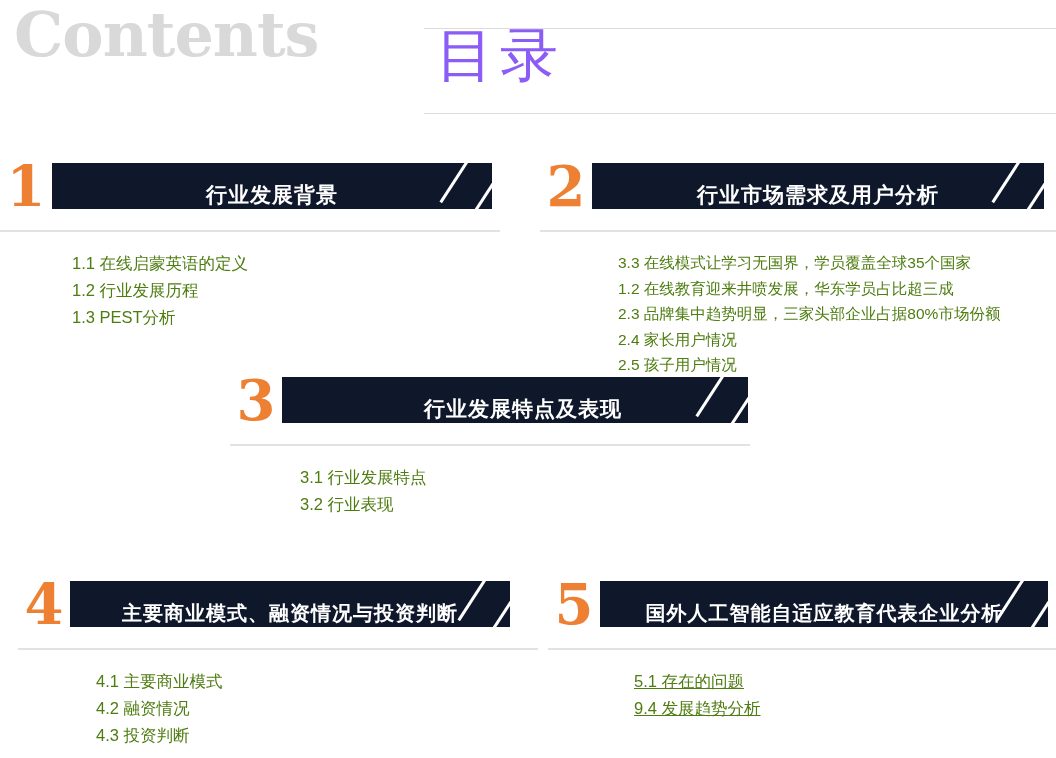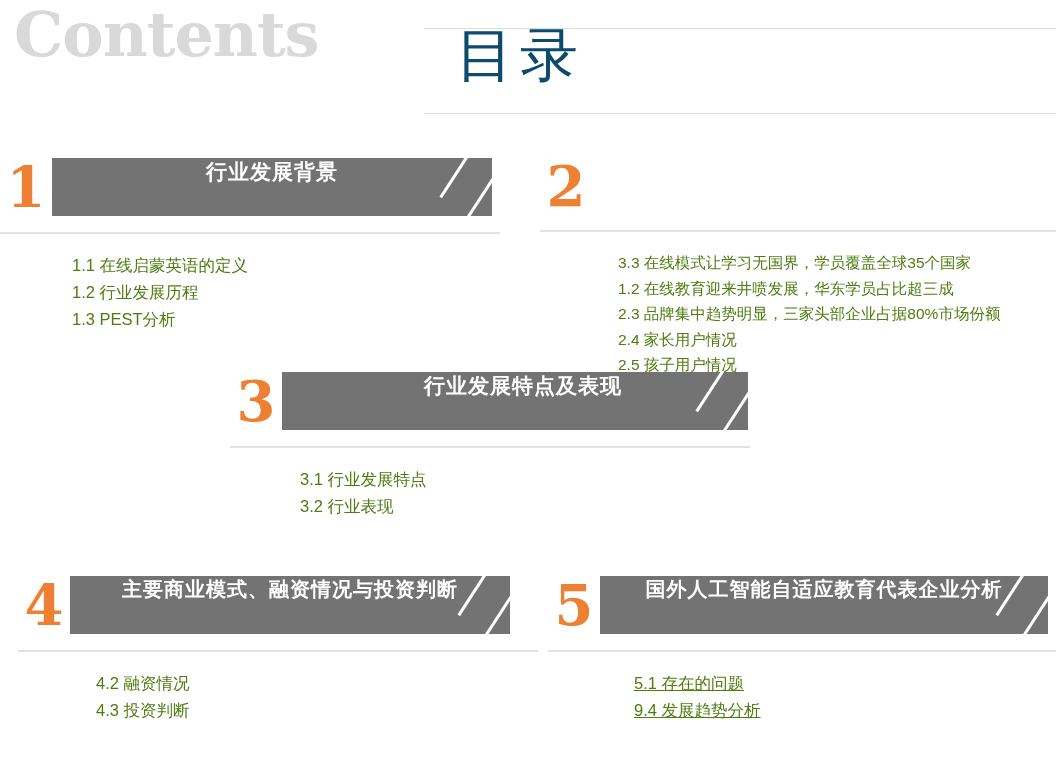--- a/index.html
+++ b/index.html
@@ -27,25 +27,25 @@
     top: 4px;
     font-family: "DejaVu Serif", serif;
     font-weight: bold;
     font-size: 62px;
     letter-spacing: -1px;
     color: #d9d9d9;
     line-height: 1;
   }
   .header-cn {
     position: absolute;
-    left: 456px;
+    left: 436px;
     top: 26px;
     font-family: "DejaVu Serif", serif;
     font-size: 58px;
-    color: #0c4a6e;
+    color: #8b5cf6;
     letter-spacing: 6px;
     line-height: 1;
   }
   .header-rule-top {
     position: absolute;
     left: 424px;
     right: 0;
     top: 28px;
     height: 1px;
     background: #dcdcdc;
@@ -70,24 +70,24 @@
     font-weight: bold;
     font-size: 56px;
     color: #ee8033;
     line-height: 1;
     width: 52px;
     text-align: center;
     flex: none;
   }
   .bar {
     position: relative;
-    height: 58px;
-    background: #737373;
+    height: 46px;
+    background: #0f172a;
     display: flex;
-    align-items: flex-start;
+    align-items: flex-end;
     justify-content: center;
     overflow: hidden;
     flex: 1 1 auto;
   }
   .bar-title {
     color: #ffffff;
     font-weight: bold;
     font-size: 21px;
     letter-spacing: 1px;
     z-index: 2;
@@ -172,20 +172,25 @@
   <div class="items">
     <div>1.1 在线启蒙英语的定义</div>
     <div>1.2 行业发展历程</div>
     <div>1.3 PEST分析</div>
   </div>
 </div>
 
 <div class="sec" id="sec2">
   <div class="sec-head">
     <div class="num">2</div>
+    <div class="bar">
+      <span class="bar-title">行业市场需求及用户分析</span>
+      <span class="slash1"></span>
+      <span class="slash2"></span>
+    </div>
   </div>
   <div class="underline"></div>
   <div class="items">
     <div>3.3 在线模式让学习无国界，学员覆盖全球35个国家</div>
     <div>1.2 在线教育迎来井喷发展，华东学员占比超三成</div>
     <div>2.3 品牌集中趋势明显，三家头部企业占据80%市场份额</div>
     <div>2.4 家长用户情况</div>
     <div>2.5 孩子用户情况</div>
   </div>
 </div>
@@ -210,20 +215,21 @@
   <div class="sec-head">
     <div class="num">4</div>
     <div class="bar">
       <span class="bar-title">主要商业模式、融资情况与投资判断</span>
       <span class="slash1"></span>
       <span class="slash2"></span>
     </div>
   </div>
   <div class="underline"></div>
   <div class="items">
+    <div>4.1 主要商业模式</div>
     <div>4.2 融资情况</div>
     <div>4.3 投资判断</div>
   </div>
 </div>
 
 <div class="sec" id="sec5">
   <div class="sec-head">
     <div class="num">5</div>
     <div class="bar">
       <span class="bar-title">国外人工智能自适应教育代表企业分析</span>

